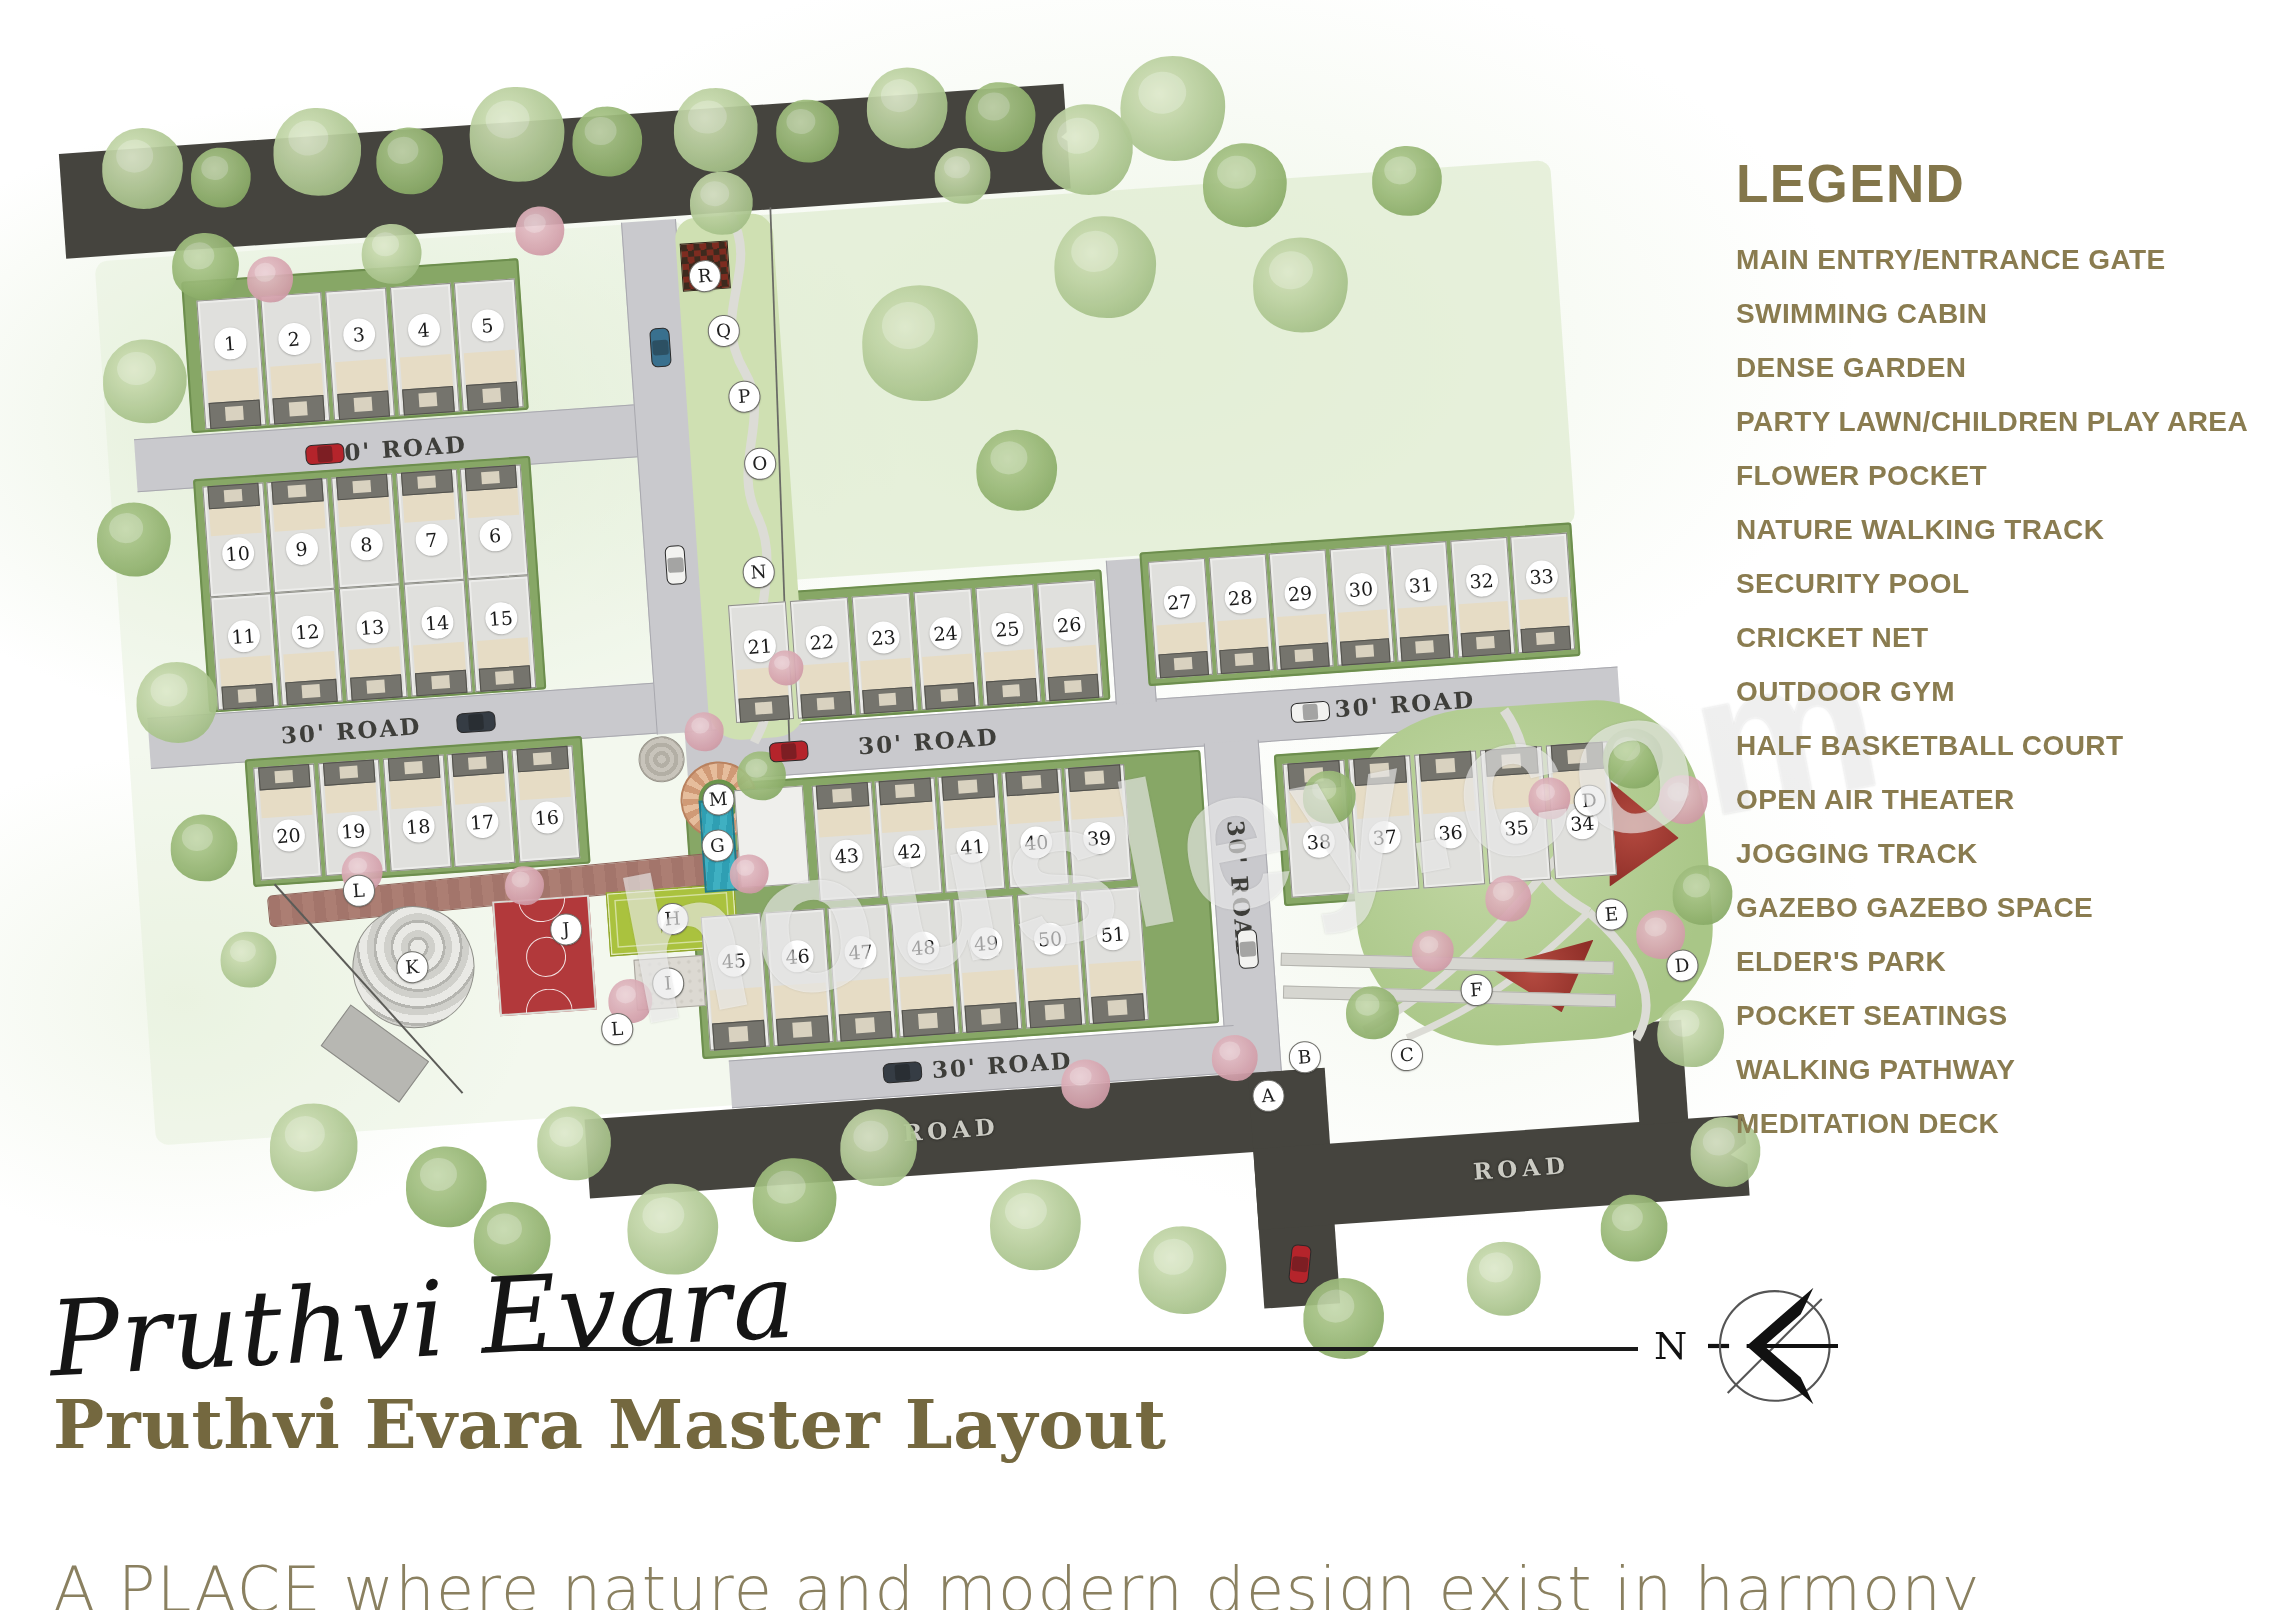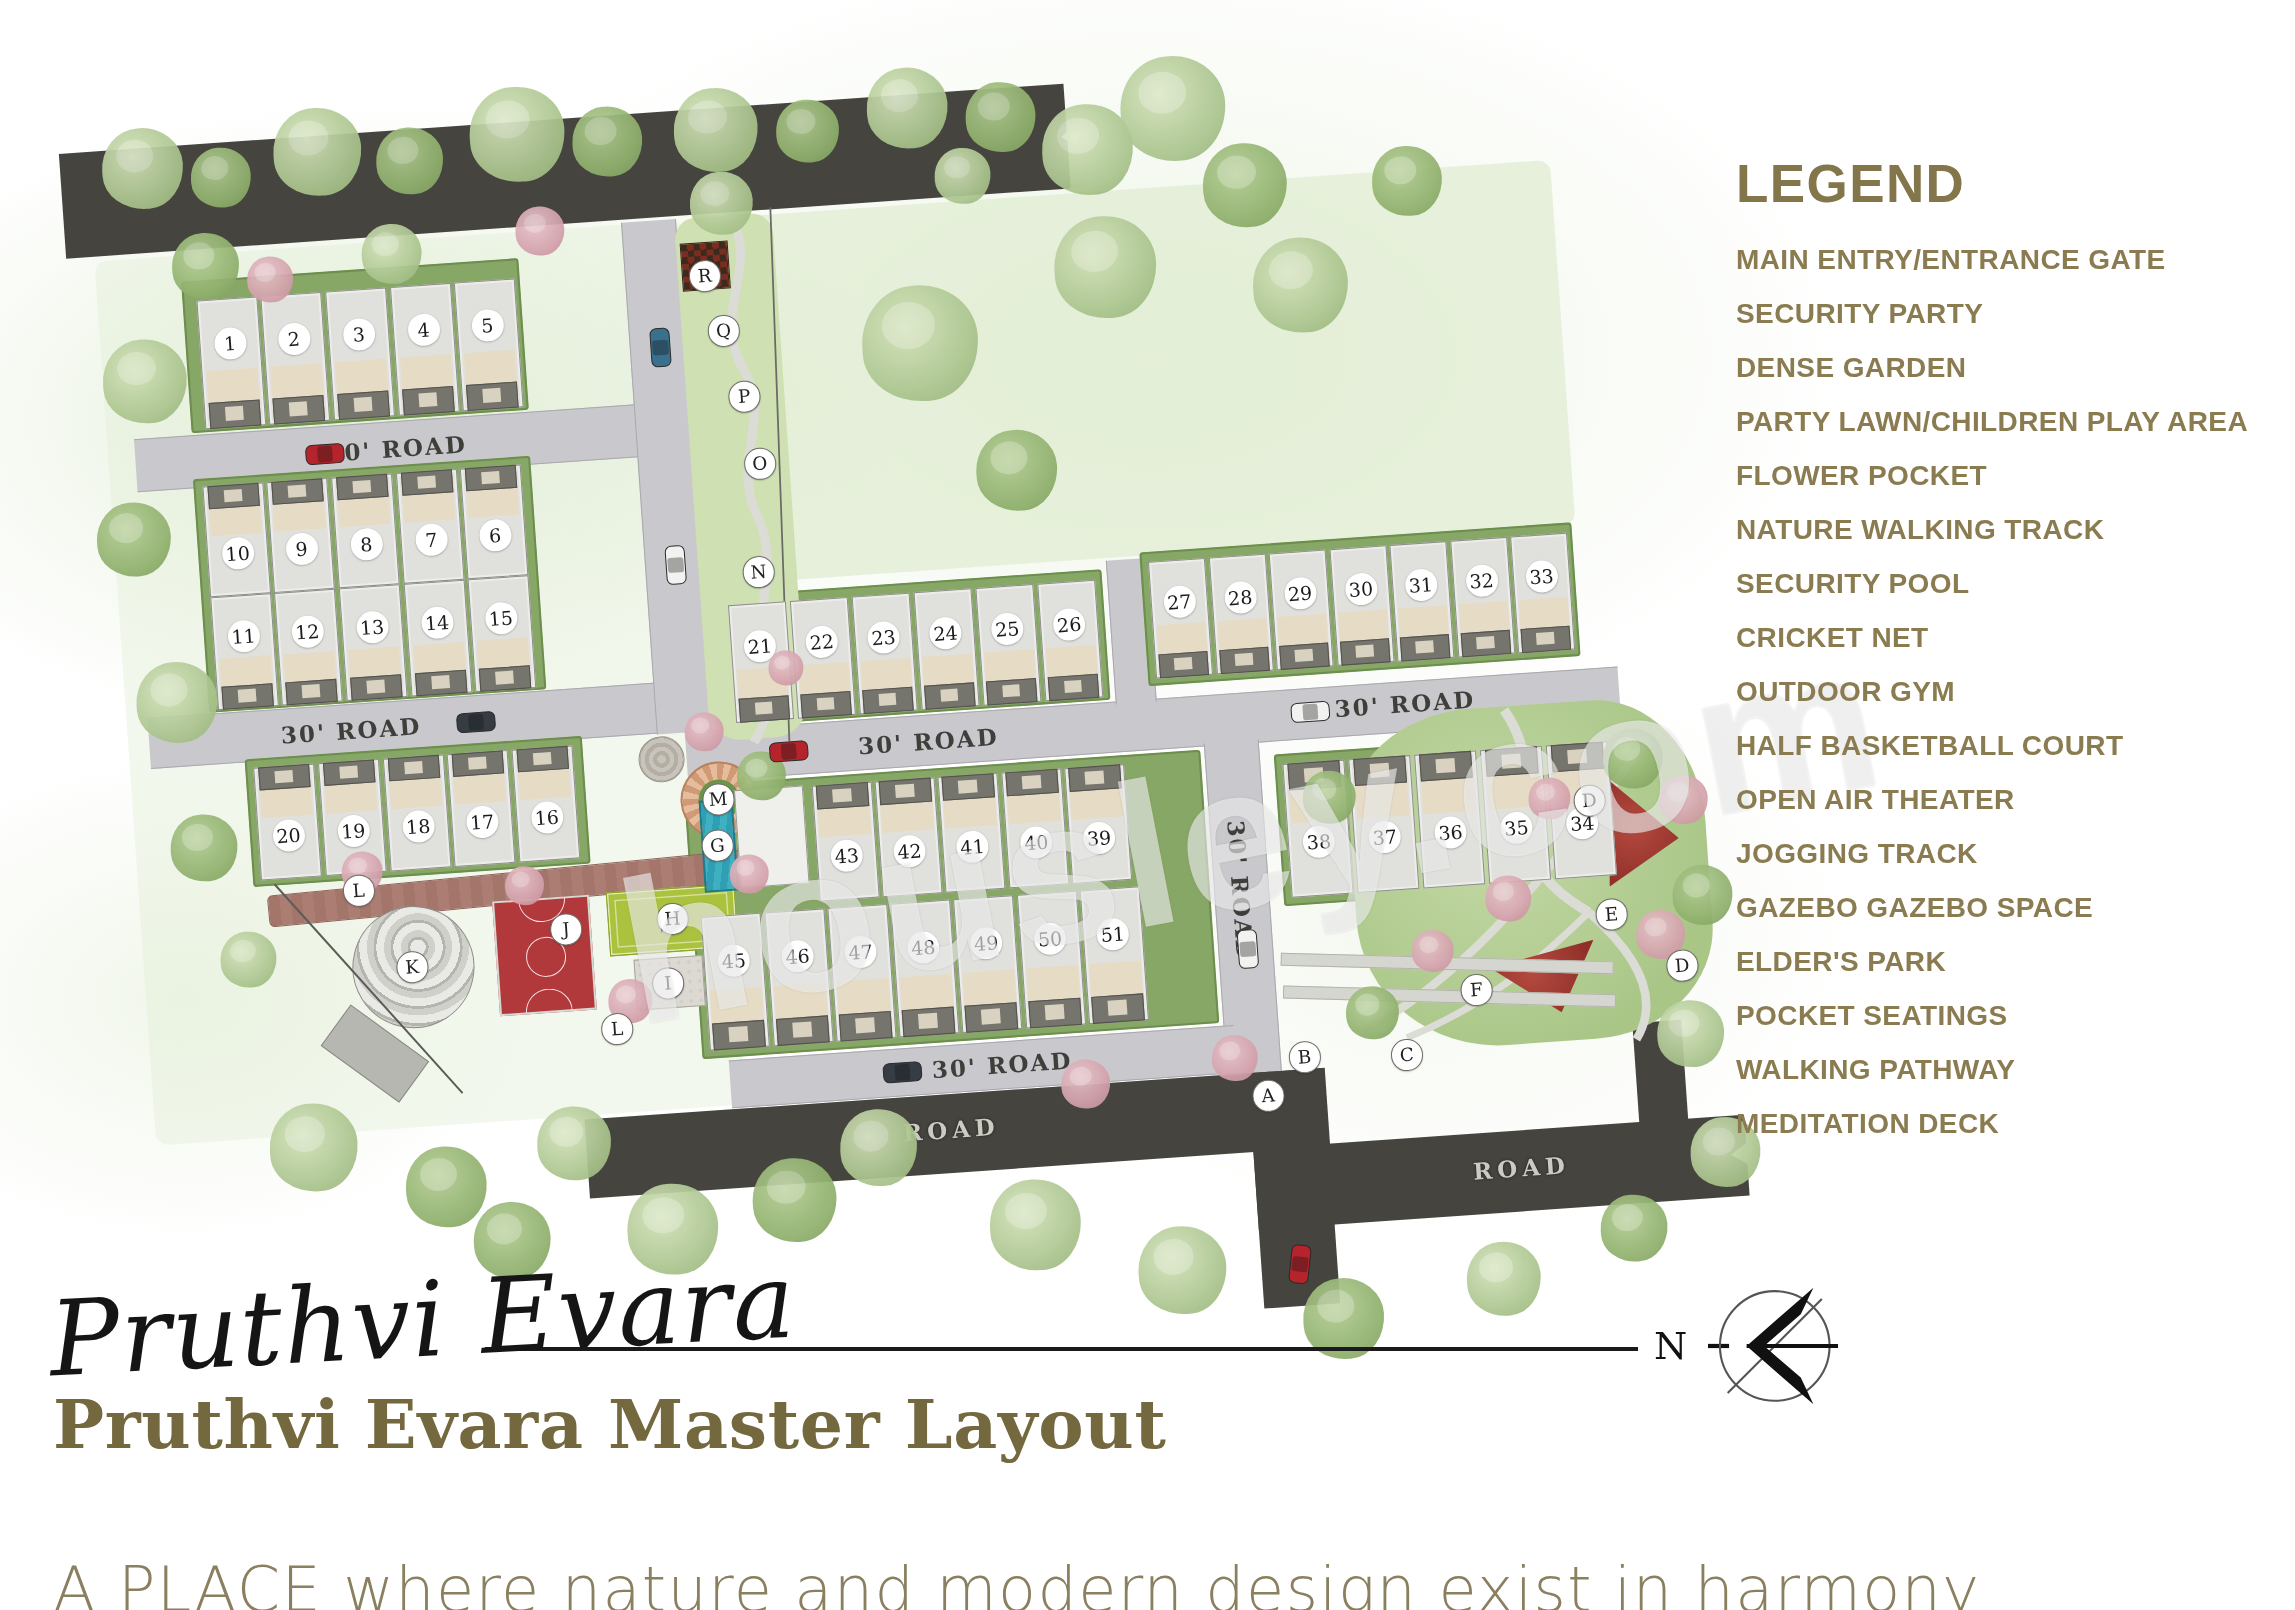--- a/index.html
+++ b/index.html
@@ -659,21 +659,21 @@
         <div class="tree t-l" style="left:1558px;top:1118px;width:70px;height:70px;"></div>
       </div>
   </div>
 
   <div id="watermark">housley.com</div>
 
   <div id="legend">
     <h2>LEGEND</h2>
     <ul id="legend-list">
         <li>MAIN ENTRY/ENTRANCE GATE</li>
-        <li>SECURITY PARTY</li>
+        <li>SWIMMING CABIN</li>
         <li>DENSE GARDEN</li>
         <li>PARTY LAWN/CHILDREN PLAY AREA</li>
         <li>FLOWER POCKET</li>
         <li>NATURE WALKING TRACK</li>
         <li>SECURITY POOL</li>
         <li>CRICKET NET</li>
         <li>OUTDOOR GYM</li>
         <li>HALF BASKETBALL COURT</li>
         <li>OPEN AIR THEATER</li>
         <li>JOGGING TRACK</li>

